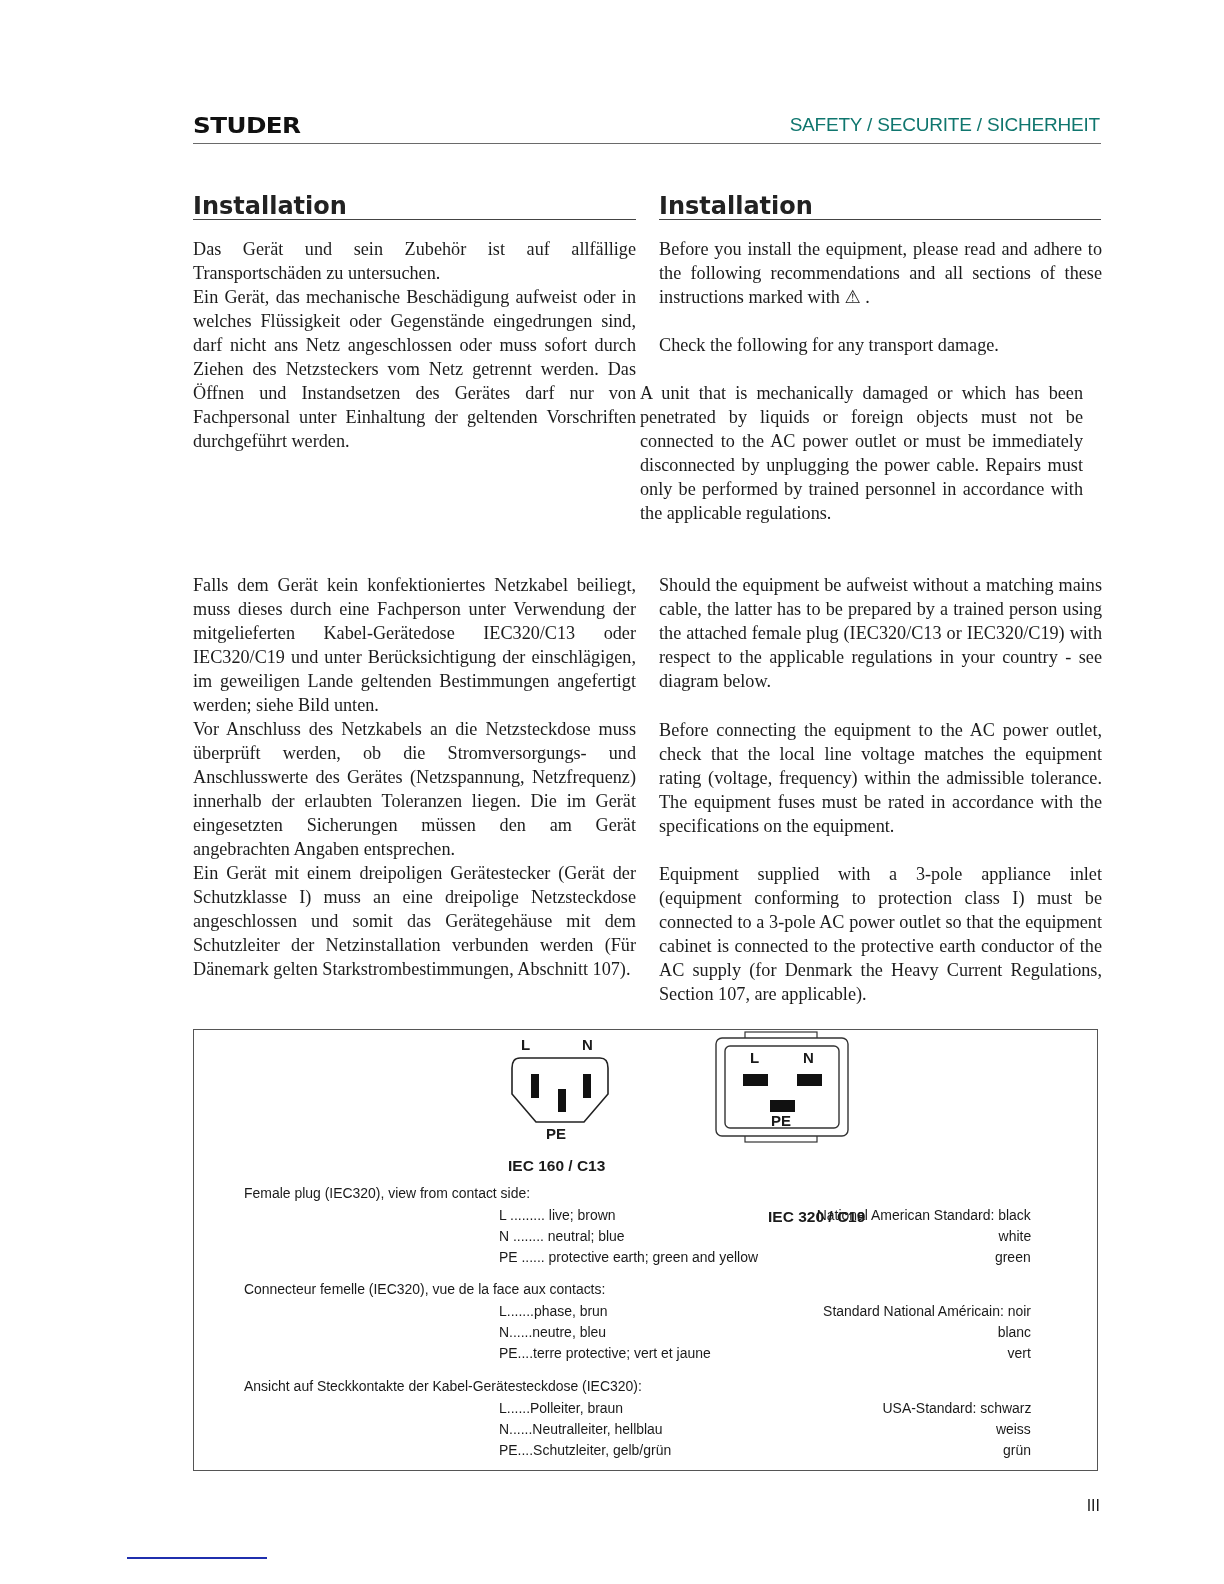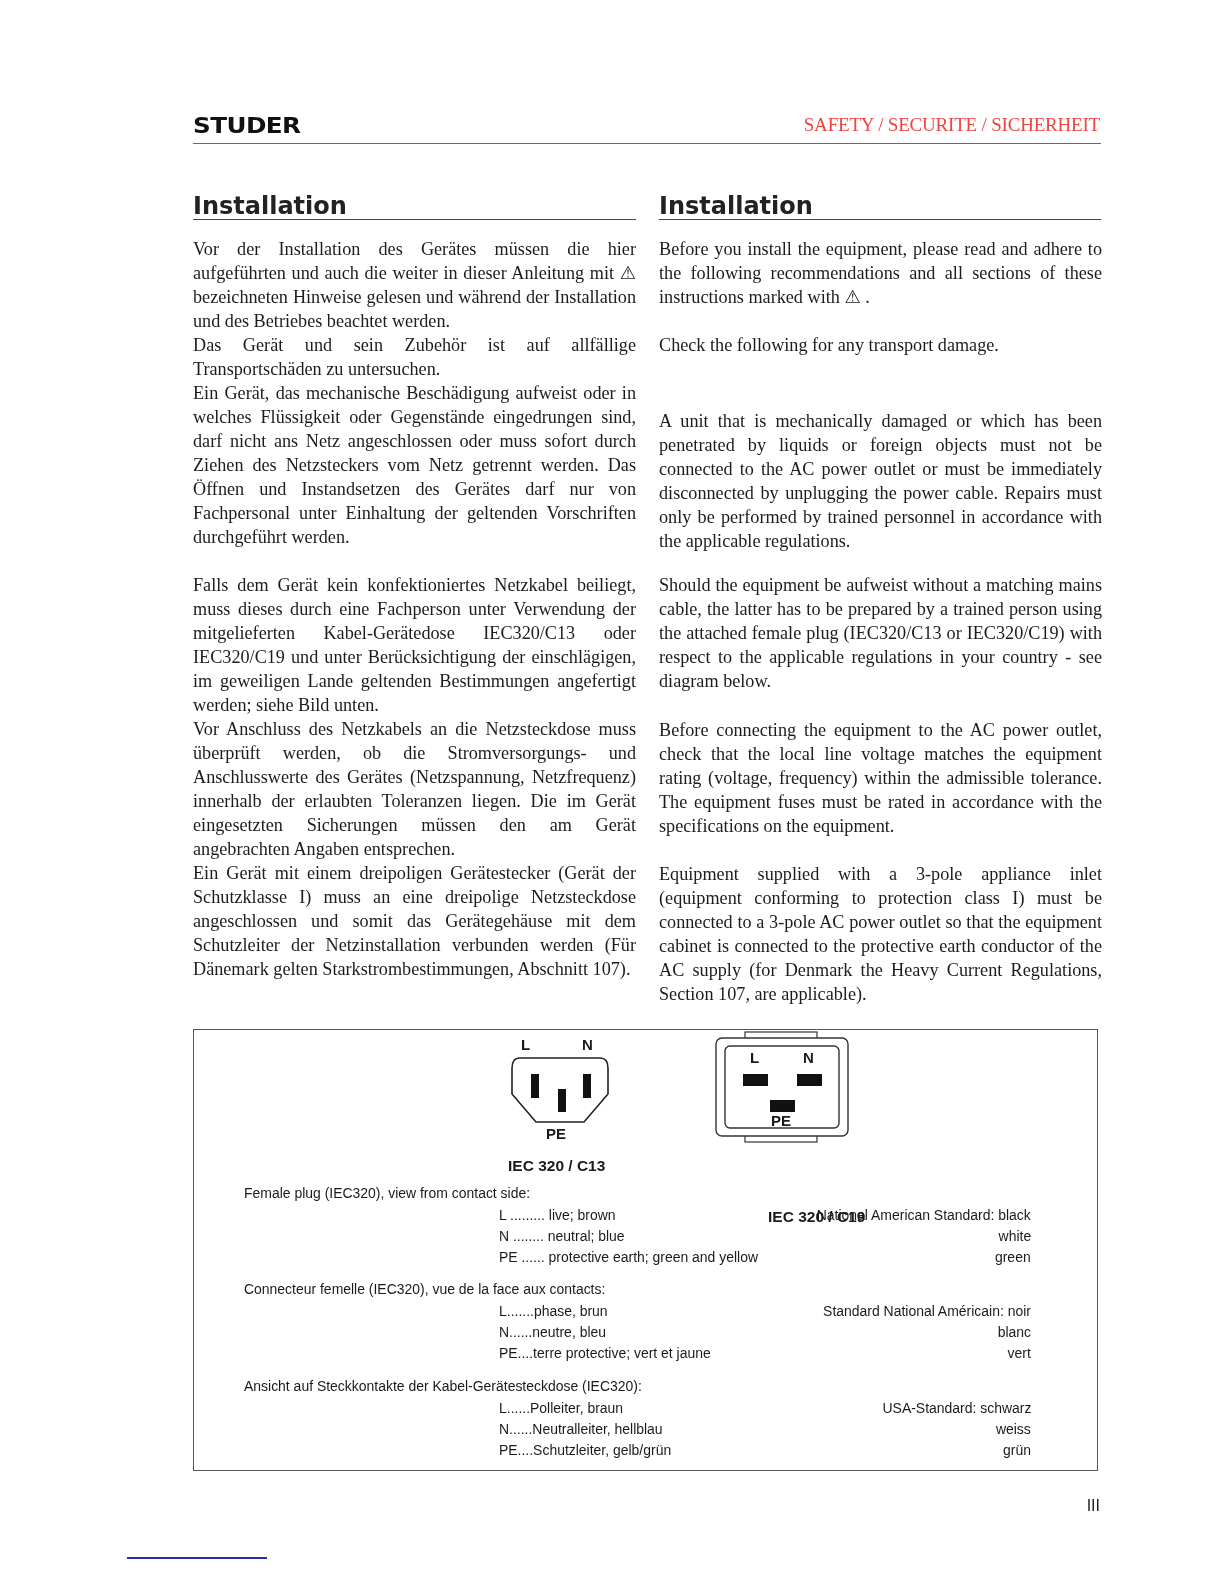--- a/index.html
+++ b/index.html
@@ -3,22 +3,22 @@
 <meta charset="utf-8">
 <style>
   html, body { margin: 0; padding: 0; background: #ffffff; }
   body { width: 1224px; height: 1584px; position: relative; overflow: hidden; color: #1a1a1a; }
   .abs { position: absolute; }
   .brand {
     left: 193px; top: 113px; font-family: "DejaVu Sans", sans-serif; font-weight: 900;
     font-size: 22px; letter-spacing: -0.5px; color: #111; transform: scaleX(1.12); transform-origin: left;
   }
   .section-title {
-    right: 124px; top: 114px; font-family: Liberation Serif, serif; font-size: 19px;
-    color: #ef4444; letter-spacing: -0.2px;
+    right: 124px; top: 114px; font-family: Liberation Sans, sans-serif; font-size: 19px;
+    color: #0f766e; letter-spacing: -0.2px;
   }
   .header-rule { left: 193px; top: 143px; width: 908px; height: 1px; background: #6a6a6a; }
   .col-head {
     font-family: "DejaVu Sans", sans-serif; font-weight: bold; font-size: 24px; color: #222;
   }
   .col-rule { height: 1px; background: #444; }
   .col {
     font-family: "Liberation Serif", serif; font-size: 18.2px; line-height: 24px; color: #1c1c1c;
     text-align: justify; width: 443px;
   }
@@ -37,52 +37,51 @@
 <body>
 
 <div class="abs brand">STUDER</div>
 <div class="abs section-title">SAFETY / SECURITE / SICHERHEIT</div>
 <div class="abs header-rule"></div>
 
 <div class="abs col-head" style="left:193px; top:192px;">Installation</div>
 <div class="abs col-rule" style="left:193px; top:219px; width:443px;"></div>
 
 <div class="abs col" style="left:193px; top:237px;">
-  <p>Vor der Installation des Gerätes müssen die hier aufgeführten und auch die weiter in dieser Anleitung mit ⚠ bezeichneten Hinweise gelesen und während der Installation und des Betriebes beachtet werden.</p>
   <p>Das Gerät und sein Zubehör ist auf allfällige Transportschäden zu untersuchen.</p>
   <p>Ein Gerät, das mechanische Beschädigung aufweist oder in welches Flüssigkeit oder Gegenstände eingedrungen sind, darf nicht ans Netz angeschlossen oder muss sofort durch Ziehen des Netzsteckers vom Netz getrennt werden. Das Öffnen und Instandsetzen des Gerätes darf nur von Fachpersonal unter Einhaltung der geltenden Vorschriften durchgeführt werden.</p>
 </div>
 <div class="abs col" style="left:193px; top:573px;">
   <p>Falls dem Gerät kein konfektioniertes Netzkabel beiliegt, muss dieses durch eine Fachperson unter Verwendung der mitgelieferten Kabel-Gerätedose IEC320/C13 oder IEC320/C19 und unter Berücksichtigung der einschlägigen, im geweiligen Lande geltenden Bestimmungen angefertigt werden; siehe Bild unten.</p>
   <p>Vor Anschluss des Netzkabels an die Netzsteckdose muss überprüft werden, ob die Stromversorgungs- und Anschlusswerte des Gerätes (Netzspannung, Netzfrequenz) innerhalb der erlaubten Toleranzen liegen. Die im Gerät eingesetzten Sicherungen müssen den am Gerät angebrachten Angaben entsprechen.</p>
   <p>Ein Gerät mit einem dreipoligen Gerätestecker (Gerät der Schutzklasse I) muss an eine dreipolige Netzsteckdose angeschlossen und somit das Gerätegehäuse mit dem Schutzleiter der Netzinstallation verbunden werden (Für Dänemark gelten Starkstrombestimmungen, Abschnitt 107).</p>
 </div>
 
 <div class="abs col-head" style="left:659px; top:192px;">Installation</div>
 <div class="abs col-rule" style="left:659px; top:219px; width:442px;"></div>
 
 <div class="abs col" style="left:659px; top:237px;">Before you install the equipment, please read and adhere to the following recommendations and all sections of these instructions marked with ⚠ .</div>
 <div class="abs col" style="left:659px; top:333px;">Check the following for any transport damage.</div>
-<div class="abs col" style="left:659px; top:381px;margin-top:28px;">A unit that is mechanically damaged or which has been penetrated by liquids or foreign objects must not be connected to the AC power outlet or must be immediately disconnected by unplugging the power cable. Repairs must only be performed by trained personnel in accordance with the applicable regulations.</div>
+<div class="abs col" style="left:640px; top:381px;">A unit that is mechanically damaged or which has been penetrated by liquids or foreign objects must not be connected to the AC power outlet or must be immediately disconnected by unplugging the power cable. Repairs must only be performed by trained personnel in accordance with the applicable regulations.</div>
 <div class="abs col" style="left:659px; top:573px;">Should the equipment be aufweist without a matching mains cable, the latter has to be prepared by a trained person using the attached female plug (IEC320/C13 or IEC320/C19) with respect to the applicable regulations in your country - see diagram below.</div>
 <div class="abs col" style="left:659px; top:718px;">Before connecting the equipment to the AC power outlet, check that the local line voltage matches the equipment rating (voltage, frequency) within the admissible tolerance. The equipment fuses must be rated in accordance with the specifications on the equipment.</div>
 <div class="abs col" style="left:659px; top:862px;">Equipment supplied with a 3-pole appliance inlet (equipment conforming to protection class I) must be connected to a 3-pole AC power outlet so that the equipment cabinet is connected to the protective earth conductor of the AC supply (for Denmark the Heavy Current Regulations, Section 107, are applicable).</div>
 
 <div class="abs diagram-box"></div>
 
 <div class="abs pin-label" style="left:521px; top:1036px;">L</div>
 <div class="abs pin-label" style="left:582px; top:1036px;">N</div>
 <svg class="abs" style="left:508px; top:1056px;" width="104" height="68" viewBox="0 0 104 68">
   <path d="M12 2 H92 Q100 2 100 12 V38 L76 66 H28 L4 38 V12 Q4 2 12 2 Z" fill="none" stroke="#222" stroke-width="1.6"></path>
   <rect x="23" y="18" width="8" height="24" fill="#111"></rect>
   <rect x="75" y="18" width="8" height="24" fill="#111"></rect>
   <rect x="50" y="33" width="8" height="23" fill="#111"></rect>
 </svg>
 <div class="abs pin-label" style="left:546px; top:1125px;">PE</div>
-<div class="abs conn-caption" style="left:508px; top:1157px;">IEC 320 / C13</div>
+<div class="abs conn-caption" style="left:508px; top:1157px;">IEC 160 / C13</div>
 
 <svg class="abs" style="left:715px; top:1031px;" width="134" height="112" viewBox="0 0 134 112">
   <rect x="30" y="1" width="72" height="7" fill="none" stroke="#333" stroke-width="1.2"></rect>
   <rect x="30" y="104" width="72" height="7" fill="none" stroke="#333" stroke-width="1.2"></rect>
   <rect x="1" y="7" width="132" height="98" rx="6" fill="#fff" stroke="#333" stroke-width="1.4"></rect>
   <rect x="10" y="15" width="114" height="82" rx="5" fill="none" stroke="#333" stroke-width="1.4"></rect>
   <rect x="28" y="43" width="25" height="12" fill="#111"></rect>
   <rect x="82" y="43" width="25" height="12" fill="#111"></rect>
   <rect x="55" y="69" width="25" height="12" fill="#111"></rect>
 </svg>

